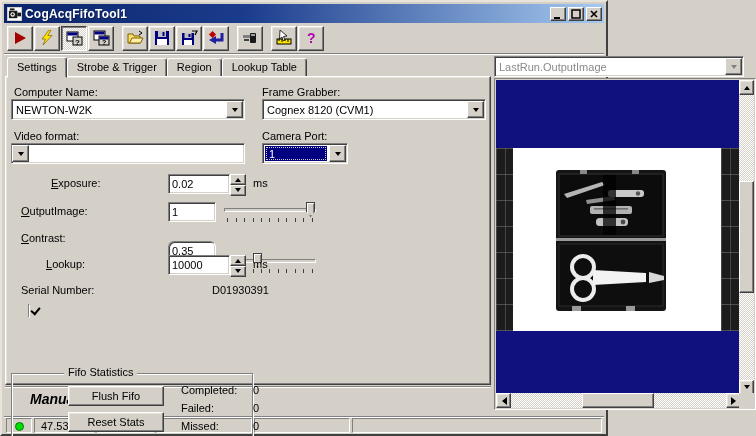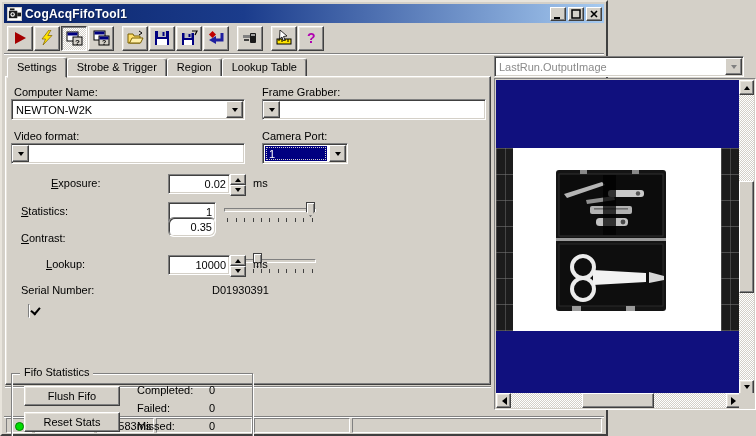--- a/index.html
+++ b/index.html
@@ -56,21 +56,21 @@
   .combo .carrow { width:17px; height:17px; margin-right:1px; background:#D4D0C8;
            border:1px solid; border-color:#fff #404040 #404040 #fff;
            box-shadow:inset -1px -1px 0 #808080;
            display:flex; align-items:center; justify-content:center; }
   .arrow-dn { width:0; height:0; border:3.5px solid transparent; border-top:4px solid #000; margin-top:4px; }
   .combo.selected .cval { background:#000080; color:#fff; outline:1px dotted #d4d0c8; outline-offset:-2px;
                           align-self:stretch; display:flex; align-items:center; margin:2px; }
   .combo.disabled .cval { color:#8a8a8a; }
   .combo.disabled .arrow-dn { border-top-color:#808080; }
 
-  .field { height:20px; background:#fff; text-align:right; padding:3px 3px 0 3px;
+  .field { height:20px; background:#fff; padding:3px 3px 0 3px;
            border:1px solid; border-color:#808080 #fff #fff #808080;
            box-shadow:inset 1px 1px 0 #404040, inset -1px -1px 0 #d4d0c8; }
   .spinner { width:16px; height:20px; display:flex; flex-direction:column; }
   .spinbtn { flex:1; background:#D4D0C8; border:1px solid; border-color:#fff #404040 #404040 #fff;
              box-shadow:inset -1px -1px 0 #808080; display:flex; align-items:center; justify-content:center; }
   .tri-up { width:0; height:0; border:3px solid transparent; border-bottom:4px solid #000; margin-bottom:2px;}
   .tri-dn { width:0; height:0; border:3px solid transparent; border-top:4px solid #000; margin-top:2px;}
 
   .slider { width:92px; height:24px; position:relative; }
   .slider .track { position:absolute; left:0; right:0; top:7px; height:4px;
@@ -82,21 +82,21 @@
                    clip-path:polygon(0 0,100% 0,100% 62%,50% 100%,0 62%); }
 
   .checkbox { width:13px; height:13px; background:#fff; position:relative;
               border:1px solid; border-color:#808080 #fff #fff #808080;
               box-shadow:inset 1px 1px 0 #404040, inset -1px -1px 0 #d4d0c8; }
   .checkbox.checked::after { content:""; position:absolute; left:2px; top:2px; width:7px; height:4px;
               border-left:2px solid #000; border-bottom:2px solid #000; transform:rotate(-50deg); }
 
   .groupbox { border:1px solid #808080; box-shadow:inset 1px 1px 0 #fff, 1px 1px 0 #fff; position:relative; }
   .groupbox .legend { position:absolute; top:-8px; left:8px; background:#D4D0C8; padding:0 4px; white-space:nowrap; }
-  .groupbox > * { position:absolute; }
+  .groupbox > * { position:absolute;margin-left:44px; }
 
   .btn3d { background:#D4D0C8; border:1px solid; border-color:#fff #404040 #404040 #fff;
            box-shadow:inset -1px -1px 0 #808080, inset 1px 1px 0 #e8e4dc;
            display:flex; align-items:center; justify-content:center; }
 
   .manualstrip { position:absolute; left:3px; top:384px; width:486px; height:24px;
                  border-top:1px solid #808080; box-shadow:0 1px 0 #fff inset; }
   .manualstrip .mtext { position:absolute; left:25px; top:4px; font-size:14px; font-weight:bold; font-style:italic; }
 
   
@@ -260,20 +260,21 @@
     <span class="lbl" style="left:8px; top:9px;">Computer Name:</span>
     <div class="combo" style="left:5px; top:22px; width:234px;">
       <span class="cval">NEWTON-W2K</span>
       <span class="carrow">
           <span class="arrow-dn"></span>
         </span>
     </div>
 
     <span class="lbl" style="left:256px; top:9px;">Frame Grabber:</span>
     <div class="combo" style="left:256px; top:22px; width:224px;">
+      <span class="cval">Cognex 8120 (CVM1)</span>
       <span class="carrow">
           <span class="arrow-dn"></span>
         </span>
     </div>
 
     <span class="lbl" style="left:8px; top:53px;">Video format:</span>
     <div class="combo" style="left:5px; top:66px; width:234px;">
       <span class="carrow">
           <span class="arrow-dn"></span>
         </span>
@@ -294,31 +295,31 @@
       <span class="spinbtn">
           <span class="tri-up"></span>
         </span>
       <span class="spinbtn">
           <span class="tri-dn"></span>
         </span>
     </div>
     <span class="lbl" style="left:247px; top:100px;">ms</span>
 
     
-    <span class="lbl mn" style="left:15px; top:128px;">Statistics:</span>
+    <span class="lbl mn" style="left:15px; top:128px;">OutputImage:</span>
     <div class="field" style="left:162px; top:125px; width:48px;">1</div>
     <div class="slider" style="left:218px; top:124px;">
       <span class="track"></span>
         <span class="ticks"></span>
       <span class="thumb" style="left:82px;"></span>
     </div>
 
     
     <span class="lbl mn" style="left:15px; top:155px;">Contrast:</span>
-    <div class="field" style="left:162px; top:140px; width:48px;border-radius:6px;">0.35</div>
+    <div class="field" style="left:162px; top:164px; width:48px;border-radius:6px;">0.35</div>
     <div class="slider" style="left:218px; top:151px;">
       <span class="track"></span>
         <span class="ticks"></span>
       <span class="thumb" style="left:29px;"></span>
     </div>
 
     
     <span class="checkbox checked" style="left:22px; top:180px;"></span>
     <span class="lbl mn" style="left:40px; top:181px;">Lookup:</span>
     <div class="field" style="left:162px; top:178px; width:62px;">10000</div>

